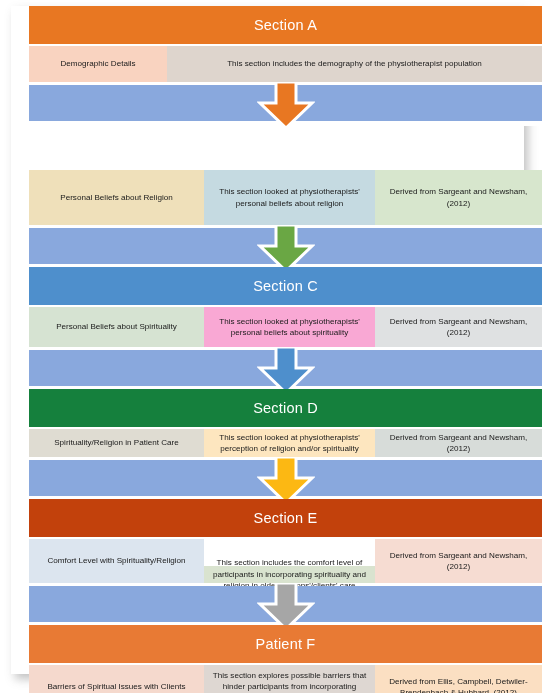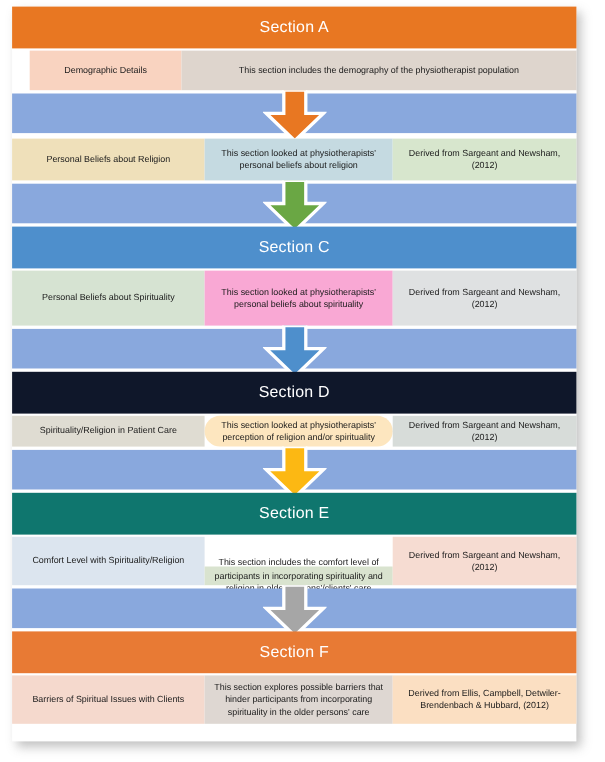--- a/index.html
+++ b/index.html
@@ -27,21 +27,21 @@
     left: 11px;
     top: 6px;
     width: 513px;
     height: 668px;
     background: #ffffff;
     box-shadow: 4px 5px 9px rgba(120,120,120,0.45);
   }
 
   .stack {
     position: absolute;
-    left: 11px;
+    left: 29px;
     top: 6px;
     width: 513px;
     height: 668px;
   }
 
   
   .sec-header {
     position: relative;
     height: 38px;
     width: 100%;
@@ -72,21 +72,21 @@
     justify-content: center;
     text-align: center;
     padding: 4px 8px;
     color: #1a1a1a;
     font-size: 8.1px;
     line-height: 1.42;
   }
   .cell.c1 { width: 175px; flex: 0 0 175px; }
   .cell.c2 { width: 171px; flex: 0 0 171px; }
   .cell.c3 { flex: 1 1 auto; }
-  .cell.c1-wide { width: 138px; flex: 0 0 138px; margin-left: 16px; }
+  .cell.c1-wide { width: 138px; flex: 0 0 138px; }
   .cell.c2-wide { flex: 1 1 auto; }
 
   
   .connector {
     position: relative;
     width: 100%;
     height: 36px;
     overflow: visible;
   }
   .connector .band {
@@ -132,94 +132,94 @@
       <div class="connector">
         <div class="band" style="background: rgb(137, 168, 221);"></div>
         <div class="arrow-wrap">
           <svg width="58" height="48" viewBox="0 0 58 48">
             <path d="M19 0 L39 0 L39 21 L55 21 L29 46 L3 21 L19 21 Z" fill="#e87722" stroke="#ffffff" stroke-width="3" stroke-linejoin="miter"></path>
           </svg>
         </div>
       </div>
       <div class="gap"></div>
       <div class="gap-s"></div>
-      <div class="sec-row" style="height: 38px;">
+      <div class="sec-row" style="height: 55px; margin-top: 44px;">
         <div class="cell c1" style="background: rgb(239, 224, 186);">Personal Beliefs about Religion</div>
         <div class="cell c2" style="background: rgb(197, 218, 225);">This section looked at physiotherapists' personal beliefs about religion</div>
         <div class="cell c3" style="background: rgb(215, 230, 205);">Derived from Sargeant and Newsham, (2012)</div>
       </div>
       <div class="gap"></div>
       <div class="connector">
         <div class="band" style="background: rgb(137, 168, 221);"></div>
         <div class="arrow-wrap">
           <svg width="58" height="48" viewBox="0 0 58 48">
             <path d="M19 0 L39 0 L39 21 L55 21 L29 46 L3 21 L19 21 Z" fill="#6aa744" stroke="#ffffff" stroke-width="3" stroke-linejoin="miter"></path>
           </svg>
         </div>
       </div>
       <div class="gap"></div>
       <div class="sec-header" style="background: rgb(78, 143, 204); text-align: right;">
         <div class="sec-header-label">Section C</div>
       </div>
       <div class="gap-s"></div>
-      <div class="sec-row" style="height: 50px;">
+      <div class="sec-row" style="height: 40px;">
         <div class="cell c1" style="background: rgb(214, 227, 210);">Personal Beliefs about Spirituality</div>
         <div class="cell c2" style="background: #f9a8d4;">This section looked at physiotherapists' personal beliefs about spirituality</div>
         <div class="cell c3" style="background: rgb(223, 225, 226);">Derived from Sargeant and Newsham, (2012)</div>
       </div>
       <div class="gap"></div>
       <div class="connector">
         <div class="band" style="background: rgb(137, 168, 221);"></div>
         <div class="arrow-wrap">
           <svg width="58" height="48" viewBox="0 0 58 48">
             <path d="M19 0 L39 0 L39 21 L55 21 L29 46 L3 21 L19 21 Z" fill="#4e8fcc" stroke="#ffffff" stroke-width="3" stroke-linejoin="miter"></path>
           </svg>
         </div>
       </div>
       <div class="gap"></div>
-      <div class="sec-header" style="background: #0f172a;">
+      <div class="sec-header" style="background: #15803d;">
         <div class="sec-header-label">Section D</div>
       </div>
       <div class="gap-s"></div>
       <div class="sec-row" style="height: 28px;">
         <div class="cell c1" style="background: rgb(223, 220, 210);">Spirituality/Religion in Patient Care</div>
-        <div class="cell c2" style="background: rgb(253, 230, 191); border-radius: 15px;">This section looked at physiotherapists' perception of religion and/or spirituality</div>
+        <div class="cell c2" style="background: rgb(253, 230, 191);">This section looked at physiotherapists' perception of religion and/or spirituality</div>
         <div class="cell c3" style="background: rgb(215, 220, 217);">Derived from Sargeant and Newsham, (2012)</div>
       </div>
       <div class="gap"></div>
       <div class="connector">
         <div class="band" style="background: rgb(137, 168, 221);"></div>
         <div class="arrow-wrap">
           <svg width="58" height="48" viewBox="0 0 58 48">
             <path d="M19 0 L39 0 L39 21 L55 21 L29 46 L3 21 L19 21 Z" fill="#fcb813" stroke="#ffffff" stroke-width="3" stroke-linejoin="miter"></path>
           </svg>
         </div>
       </div>
       <div class="gap"></div>
-      <div class="sec-header" style="background: #0f766e;">
+      <div class="sec-header" style="background: #c2410c;">
         <div class="sec-header-label">Section E</div>
       </div>
       <div class="gap-s"></div>
       <div class="sec-row" style="height: 44px;">
         <div class="cell c1" style="background: rgb(220, 229, 239);">Comfort Level with Spirituality/Religion</div>
         <div class="cell c2" style="background: rgb(217, 227, 207); margin-top: 27px;">This section includes the comfort level of participants in incorporating spirituality and religion in older persons'/clients' care</div>
         <div class="cell c3" style="background: rgb(246, 220, 210);">Derived from Sargeant and Newsham, (2012)</div>
       </div>
       <div class="gap"></div>
       <div class="connector">
         <div class="band" style="background: rgb(137, 168, 221);"></div>
         <div class="arrow-wrap">
           <svg width="58" height="48" viewBox="0 0 58 48">
             <path d="M19 0 L39 0 L39 21 L55 21 L29 46 L3 21 L19 21 Z" fill="#a6a6a6" stroke="#ffffff" stroke-width="3" stroke-linejoin="miter"></path>
           </svg>
         </div>
       </div>
       <div class="gap"></div>
       <div class="sec-header" style="background: rgb(232, 122, 52);">
-        <div class="sec-header-label">Section F</div>
+        <div class="sec-header-label">Patient F</div>
       </div>
       <div class="gap-s"></div>
       <div class="sec-row" style="height: 44px;">
         <div class="cell c1" style="background: rgb(245, 217, 205);">Barriers of Spiritual Issues with Clients</div>
         <div class="cell c2" style="background: rgb(222, 215, 210);">This section explores possible barriers that hinder participants from incorporating spirituality in the older persons' care</div>
         <div class="cell c3" style="background: rgb(251, 223, 194);">Derived from Ellis, Campbell, Detwiler-Brendenbach &amp; Hubbard, (2012)</div>
       </div>
     </div>
 </div>
 

